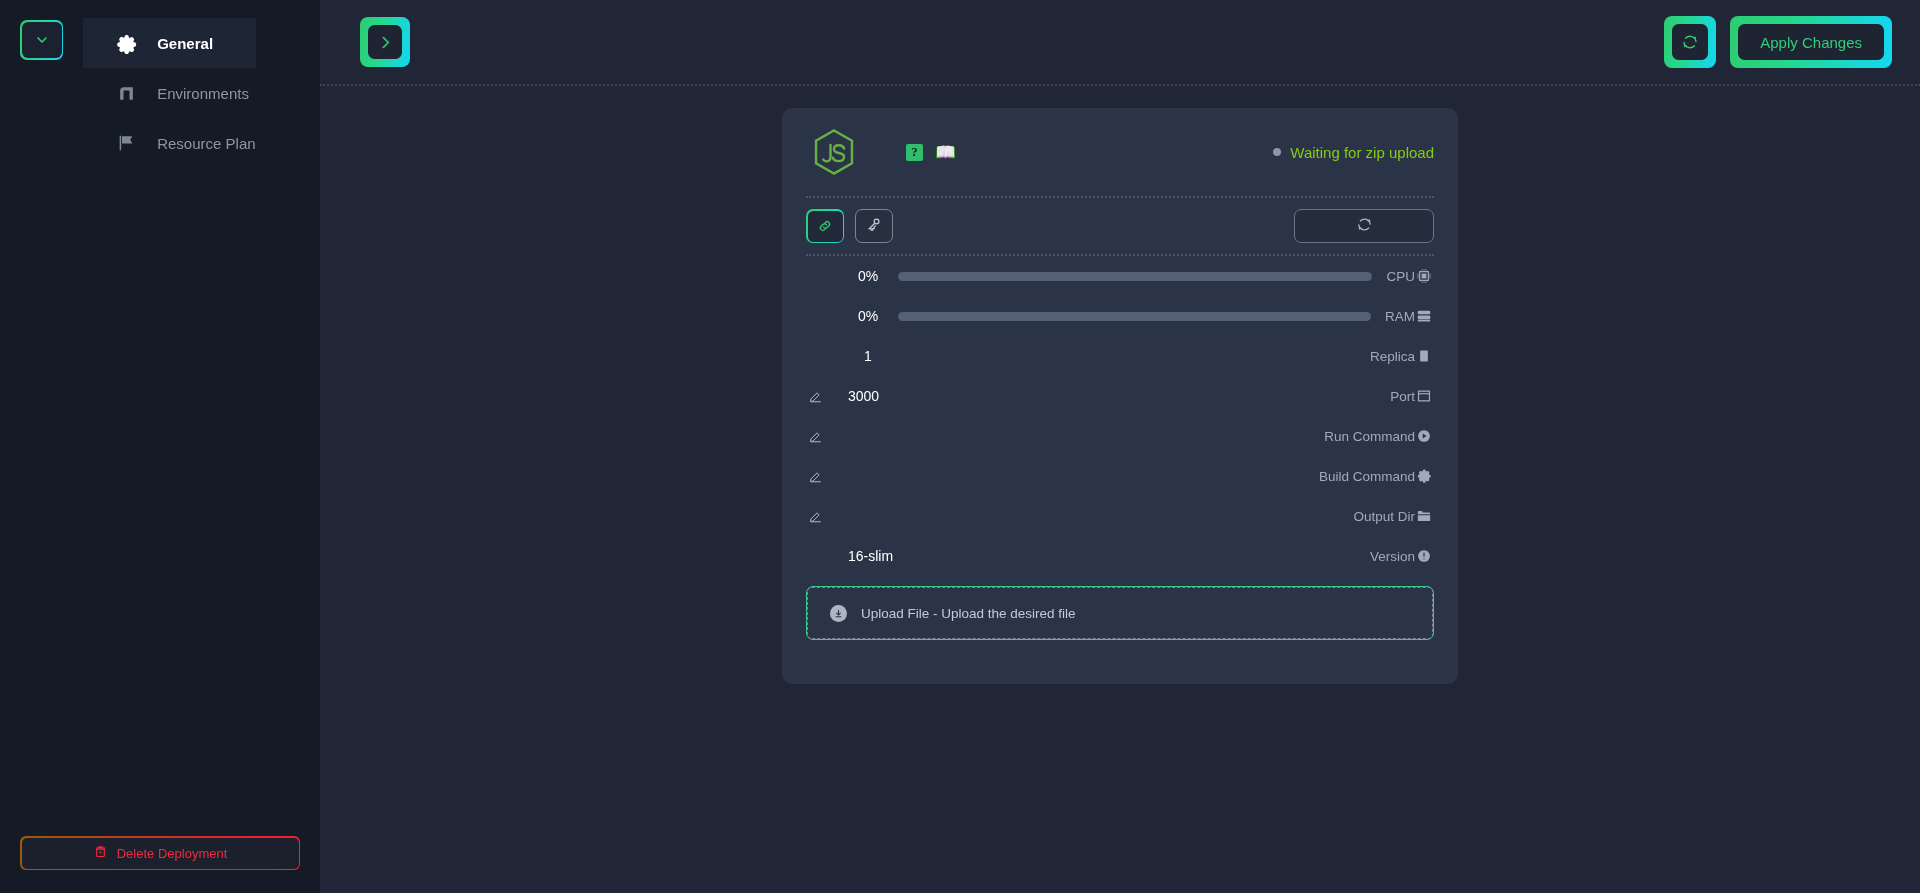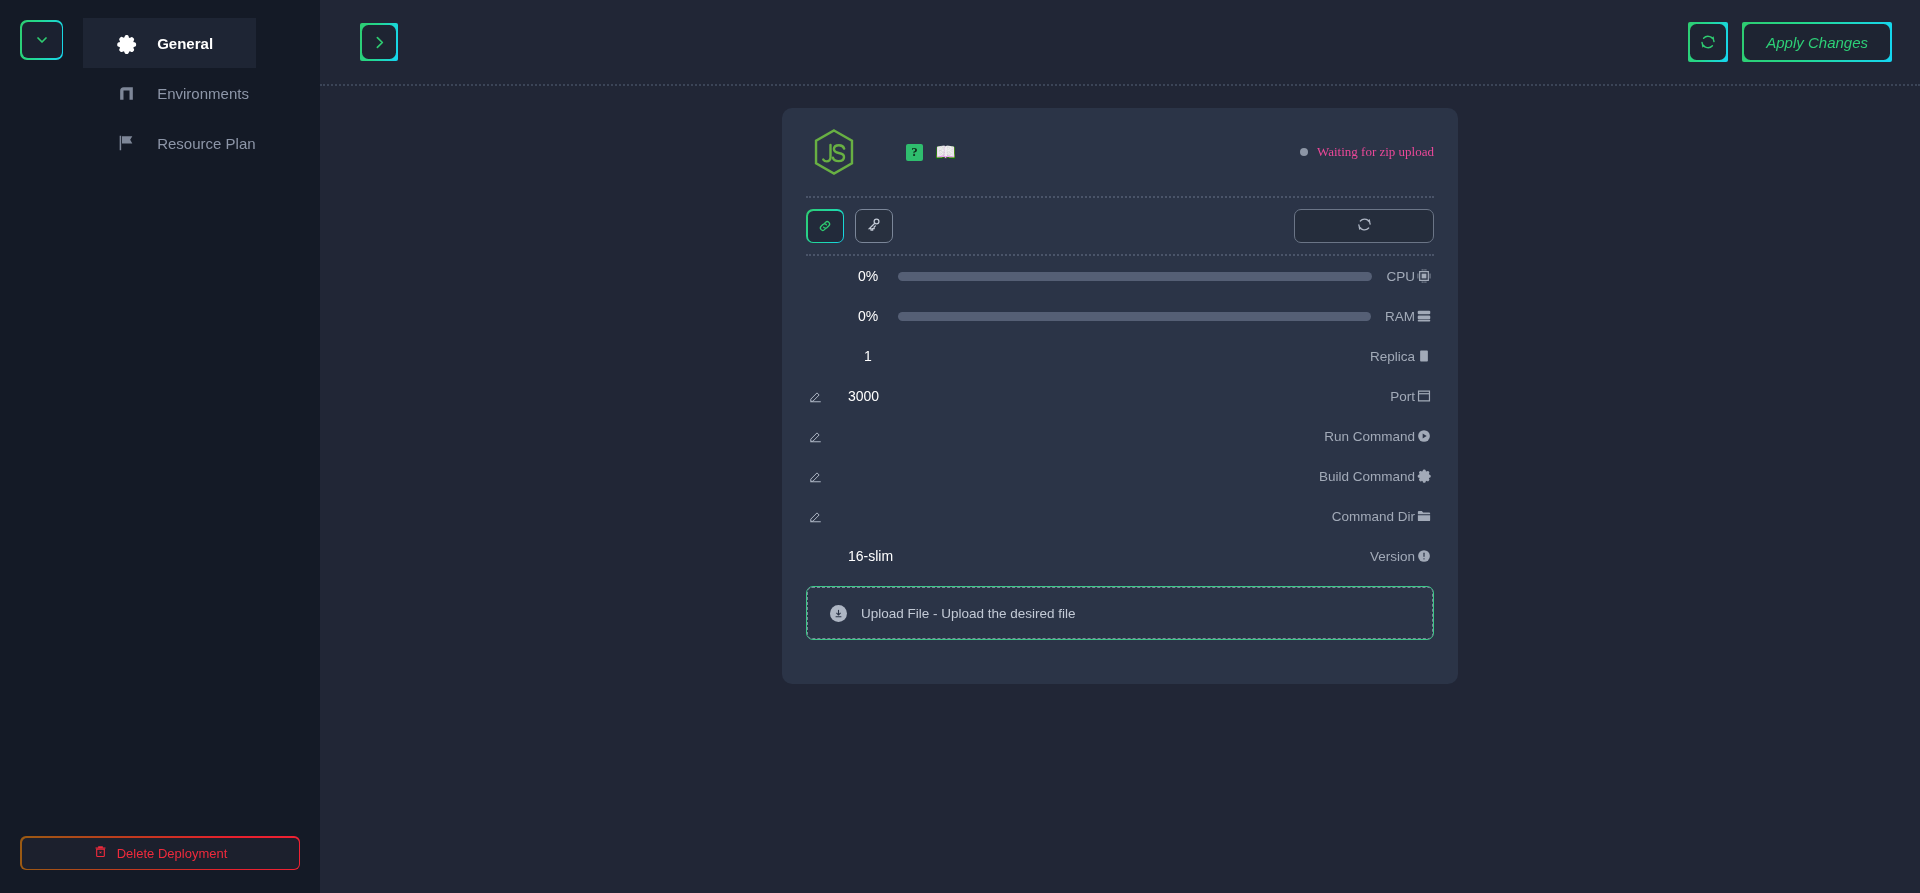--- a/index.html
+++ b/index.html
@@ -59,21 +59,21 @@
   #main { flex: 1; height: 893px; background: #212636; display: flex; flex-direction: column; }
   #topbar {
     height: 86px; flex: 0 0 86px;
     display: flex; align-items: center;
     padding: 0 28px 0 40px;
     border-bottom: 2px dotted #3b4457;
     position: relative;
   }
   .grad-btn {
     background: linear-gradient(100deg, #2ecc71 0%, #24d88c 40%, #1dd7c8 72%, #14d6f2 100%);
-    padding: 2px; border-radius: 2px; cursor: pointer; font-style: italic;
+    padding: 8px; border-radius: 8px; cursor: pointer;
   }
   .grad-btn .gb-in {
     background: #1e2432; border-radius: 6.5px;
     display: flex; align-items: center; justify-content: center;
     color: #2dcf77; font-size: 15px; font-weight: 500;
   }
   #collapse-btn .gb-in { width: 34px; height: 34px; }
   .topbar-right { margin-left: auto; display: flex; align-items: center; gap: 14px; }
   #refresh-top .gb-in { width: 36px; height: 36px; }
   #apply-btn .gb-in { height: 36px; padding: 0 22px; }
@@ -88,21 +88,21 @@
   .card-head { height: 88px; display: flex; align-items: center; padding: 0 4px; }
   .logo-box { width: 56px; height: 56px; display:flex; align-items:center; justify-content:center; }
   .head-badges { display: flex; align-items: center; gap: 12px; margin-left: 44px; }
   .help-badge {
     width: 17px; height: 17px; border-radius: 2px; background: #2fbd6e;
     color: #0f2a1a; font-size: 13px; font-weight: 700;
     display: flex; align-items: center; justify-content: center;
     font-family: "Liberation Serif", serif; cursor: pointer;
   }
   .book-ico { font-size: 17px; line-height: 1; cursor: pointer; filter: hue-rotate(100deg) saturate(1.4); }
-  .status { margin-left: auto; display: flex; align-items: center; gap: 9px; color: #ec4899; font-size: 13px; font-family: Liberation Serif, serif; }
+  .status { margin-left: auto; display: flex; align-items: center; gap: 9px; color: #84cc16; font-size: 15px; }
   .status-dot { width: 8px; height: 8px; border-radius: 50%; background: #8d96a6; }
 
   .dot-div { border-top: 2px dotted #4a5469; margin: 0 4px; }
 
   .tool-row { height: 56px; display: flex; align-items: center; padding: 0 4px; gap: 11px; }
   .tool-btn { width: 38px; height: 34px; border-radius: 7px; display: flex; align-items: center; justify-content: center; cursor: pointer; }
   .tool-btn.active { background: linear-gradient(115deg, #2ecc71 0%, #1fd9a8 55%, #15d6ef 100%); padding: 1.5px; }
   .tool-btn.active .tb-in {
     width: 100%; height: 100%; background: #222a3a; border-radius: 5.5px;
     display: flex; align-items: center; justify-content: center;
@@ -410,21 +410,21 @@
           <div class="rr-left">
             <span class="edit-ico">
               <svg viewBox="0 0 24 24" width="15" height="15">
                   <path fill="none" stroke="#aeb6c4" stroke-width="1.6" d="M3.6 20.4h16.8M4.4 16.2l10-10 3.4 3.4-10 10H4.4z"></path>
                 </svg>
             </span>
           </div>
           <span class="rr-val"></span>
           <div class="spacer"></div>
           <div class="rr-right">
-            <span class="rr-label">Command Dir</span>
+            <span class="rr-label">Output Dir</span>
             <span class="rr-ico">
               <svg viewBox="0 0 24 24" width="16" height="16">
                   <path d="M2.8 5.8c0-.8.6-1.4 1.4-1.4h4.6l1.8 2.2h9.2c.8 0 1.4.6 1.4 1.4v1.4H2.8z"></path>
                   <path d="M2.8 10.8h18.4v7.4c0 .8-.6 1.4-1.4 1.4H4.2c-.8 0-1.4-.6-1.4-1.4z"></path>
                 </svg>
             </span>
           </div>
         </div>
 
         <div class="res-row">

